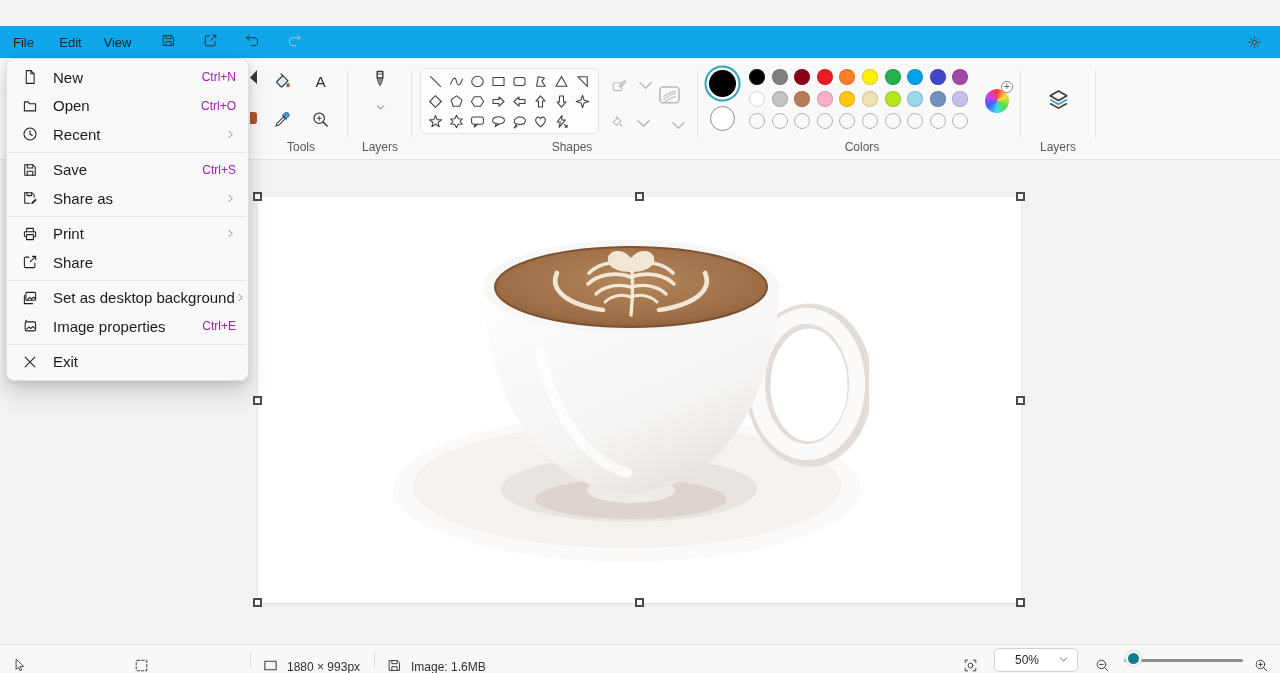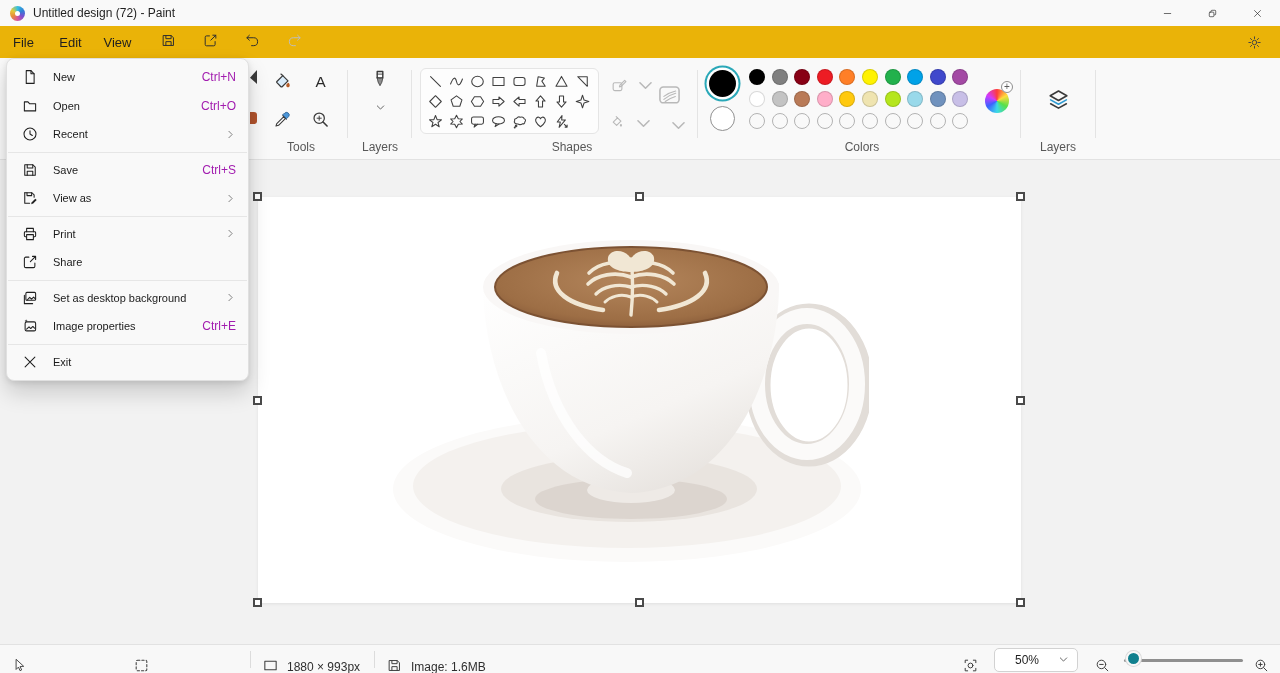--- a/index.html
+++ b/index.html
@@ -11,21 +11,21 @@
   .titlebar{position:absolute;left:0;top:0;width:100%;height:26px;background:#f9f9f9;display:flex;align-items:center}
   .app-logo{width:15px;height:15px;border-radius:50%;margin:0 8px 0 10px;
     background:conic-gradient(#37c2e0,#2f7fd6,#7a4fd0,#d6569a,#e88b3a,#e3c93a,#37c2e0);position:relative}
   .app-logo:after{content:"";position:absolute;left:5px;top:5px;width:5px;height:5px;background:#fff;border-radius:50%}
   .win-title{font-size:12px;color:#1f1f1f}
   .win-controls{margin-left:auto;display:flex;height:100%}
   .win-btn{width:45px;height:100%;display:flex;align-items:center;justify-content:center;color:#1f1f1f}
   .win-btn svg{width:11px;height:11px}
 
   
-  .menubar{position:absolute;left:0;top:26px;width:100%;height:32px;background:#eab308;display:flex;align-items:center}
+  .menubar{position:absolute;left:0;top:26px;width:100%;height:32px;background:#0ea5e9;display:flex;align-items:center}
   .menu-btn{font-size:13px;color:#1f1f1f;padding:5px 0;width:47px;text-align:center;border-radius:5px;background:none;border:none;font-family:inherit}
   .qa-btn{width:30px;height:26px;display:flex;align-items:center;justify-content:center;color:#2f2f2f;border-radius:5px;margin-left:12px}
   .qa-btn svg{width:17px;height:17px}
   .qa-btn.disabled{color:#bdbdbd}
   .gear-btn{position:absolute;right:12px;top:4px;width:28px;height:24px;display:flex;align-items:center;justify-content:center;color:#454545}
   .gear-btn svg{width:17px;height:17px}
 
   
   .ribbon{position:absolute;left:0;top:58px;width:100%;height:102px;background:#f9f9f9;border-bottom:1px solid #e2e2e2}
   .rib-label{position:absolute;top:82px;font-size:12px;color:#585858;text-align:center}
@@ -67,21 +67,21 @@
   .canvas{position:absolute;left:258px;top:37px;width:763px;height:406px;background:#fff;box-shadow:0 1px 3px rgba(0,0,0,.08)}
   .handle{position:absolute;width:9px;height:9px;background:#fff;border:2px solid #4a4a4a;z-index:3}
   .cup-svg{position:absolute;left:133px;top:36px;width:478px;height:334px}
 
   
   .file-menu{position:absolute;left:6px;top:58px;width:243px;background:#f9f9f9;border:1px solid #e0e0e0;border-radius:8px;
     padding:4px 0;z-index:50;box-shadow:0 12px 22px rgba(0,0,0,.16),0 2px 6px rgba(0,0,0,.10)}
   .menu-item{display:flex;align-items:center;height:28.5px;padding:0 12px 0 14px}
   .menu-item .mi-icon{width:18px;height:18px;margin-right:14px;color:#1f1f1f;flex:none}
   .menu-item .mi-icon svg{width:18px;height:18px}
-  .menu-item .mi-label{flex:1;font-size:11px;color:#1b1b1b;white-space:nowrap}
+  .menu-item .mi-label{flex:1;font-size:15px;color:#1b1b1b;white-space:nowrap}
   .menu-item .mi-short{font-size:12px;color:#a21caf}
   .menu-item .mi-chev{color:#5f5f5f;display:flex}
   .menu-item .mi-chev svg{width:11px;height:11px}
   .menu-sep{height:1px;background:#e6e6e6;margin:3px 1px}
 
   
   .statusbar{position:absolute;left:0;top:644px;width:100%;height:29px;background:#f8f8f8;border-top:1px solid #e2e2e2;font-size:12px;color:#333}
   .sb{position:absolute;top:0;height:29px;display:flex;align-items:flex-end;color:#3f3f3f}
   .sb svg{width:17px;height:17px}
   .sb-sep{position:absolute;top:6px;width:1px;height:17px;background:#dcdcdc}
@@ -90,48 +90,20 @@
     display:flex;align-items:center;padding:0 8px 0 20px;font-size:12px;color:#1f1f1f}
   .zoom-dd .chev{margin-left:auto;color:#5a5a5a}
   .slider-track{position:absolute;left:1124px;top:13.5px;width:119px;height:3px;border-radius:2px;background:#8f8f8f}
   .slider-thumb{position:absolute;left:1126px;top:6px;width:15px;height:15px;border-radius:50%;background:var(--thumb,#10808e);border:2px solid #f8f8f8;box-shadow:0 0 0 1px #d9d9d9}
 </style>
 </head>
 <body>
 
 <div id="app">
 
-  <div class="titlebar">
-    <div class="app-logo"></div>
-    <div class="win-title">Untitled design (72) - Paint</div>
-    <div class="win-controls">
-      <div class="win-btn">
-          <span class="icn" style="display: inline-flex;">
-            <svg viewBox="0 0 24 24" fill="none" stroke="currentColor" stroke-width="1.4" stroke-linecap="round" stroke-linejoin="round">
-              <path d="M5 12 h14"></path>
-            </svg>
-          </span>
-        </div>
-      <div class="win-btn">
-          <span class="icn" style="display: inline-flex;">
-            <svg viewBox="0 0 24 24" fill="none" stroke="currentColor" stroke-width="1.4" stroke-linecap="round" stroke-linejoin="round">
-              <path d="M9 7.5 V6.8 a1.8 1.8 0 0 1 1.8 -1.8 h6.4 A1.8 1.8 0 0 1 19 6.8 v6.4 a1.8 1.8 0 0 1 -1.8 1.8 H16.5"></path>
-              <rect x="5" y="9" width="10" height="10" rx="1.8"></rect>
-            </svg>
-          </span>
-        </div>
-      <div class="win-btn">
-          <span class="icn" style="display: inline-flex;">
-            <svg viewBox="0 0 24 24" fill="none" stroke="currentColor" stroke-width="1.4" stroke-linecap="round" stroke-linejoin="round">
-              <path d="M5.5 5.5 L18.5 18.5 M18.5 5.5 L5.5 18.5"></path>
-            </svg>
-          </span>
-        </div>
-    </div>
-  </div>
 
   <div class="menubar">
     <div id="menu-buttons" style="display:flex">
         <button class="menu-btn">File</button>
         <button class="menu-btn">Edit</button>
         <button class="menu-btn">View</button>
       </div>
     <div id="quick-actions" style="display:flex">
         <div class="qa-btn">
           <span class="icn"><svg viewBox="0 0 24 24" fill="none" stroke="currentColor" stroke-width="1.4" stroke-linecap="round" stroke-linejoin="round">
@@ -548,21 +520,21 @@
         <span class="mi-label">Save</span>
         <span class="mi-short">Ctrl+S</span>
       </div>
       <div class="menu-item">
         <span class="mi-icon"><svg viewBox="0 0 24 24" fill="none" stroke="currentColor" stroke-width="1.4" stroke-linecap="round" stroke-linejoin="round">
             <path d="M5 5 h9.6 L17.5 7.9 V11"></path>
             <path d="M8 5 v3.8 h6.2 V5"></path>
             <path d="M5 5 V19 h6.5"></path>
             <path d="M13.5 20.3 l.9 -2.8 4.6 -4.6 1.9 1.9 -4.6 4.6 z" fill="currentColor" stroke="none"></path>
           </svg></span>
-        <span class="mi-label">View as</span>
+        <span class="mi-label">Share as</span>
         <span class="mi-chev">
           <svg viewBox="0 0 24 24" fill="none" stroke="currentColor" stroke-width="1.7" stroke-linecap="round" stroke-linejoin="round">
             <path d="M8.5 5 l7 7 -7 7"></path>
           </svg>
         </span>
       </div>
       <div class="menu-sep"></div>
       <div class="menu-item">
         <span class="mi-icon"><svg viewBox="0 0 24 24" fill="none" stroke="currentColor" stroke-width="1.4" stroke-linecap="round" stroke-linejoin="round">
             <path d="M7.5 9 V4.5 h9 V9"></path>

